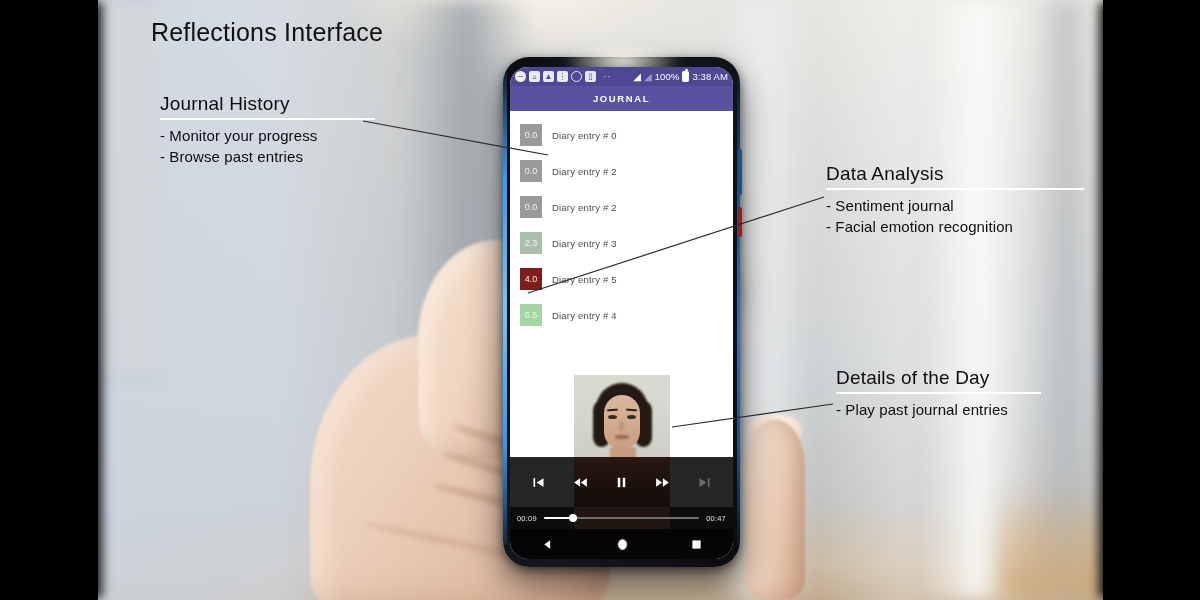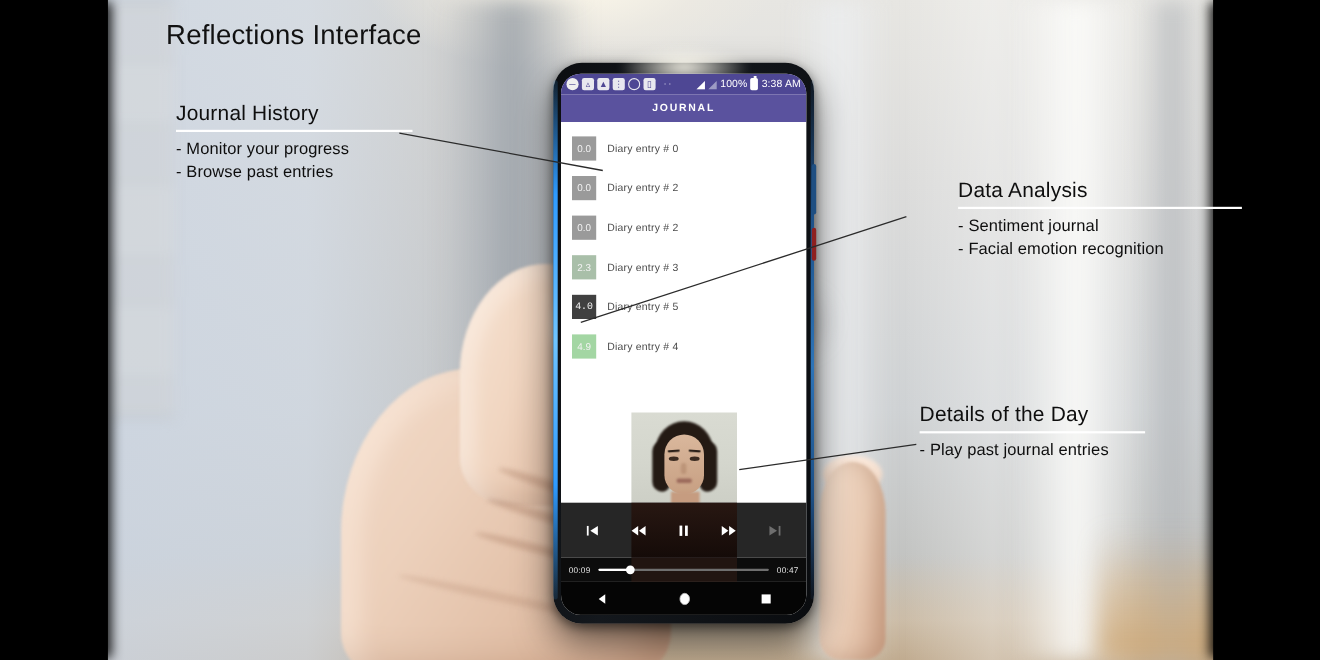--- a/index.html
+++ b/index.html
@@ -180,21 +180,21 @@
   #title { position:absolute; left:151px; top:18px; z-index:50; font-size:25px; color:#111;
            letter-spacing:.2px; font-weight:400; }
 
   .ann { position:absolute; z-index:50; }
   .ann h2 { font-size:19px; font-weight:400; color:#0e0e0e; letter-spacing:.2px; margin-bottom:3px; }
   .ann .rule { height:2px; background:#fff; width:100%; margin-bottom:5px; }
   .ann ul { list-style:none; }
   .ann li { font-size:15px; color:#0e0e0e; line-height:1.43; letter-spacing:.1px; white-space:nowrap; }
 
   #annJournal { left:160px; top:93px; width:215px; }
-  #annData    { left:871px; top:163px; width:258px; }
+  #annData    { left:826px; top:163px; width:258px; }
   #annDetails { left:836px; top:367px; width:205px; }
 
   #leaders { position:absolute; left:0; top:0; width:1200px; height:600px; z-index:49; pointer-events:none; }
 </style>
 </head>
 <body>
 
 <div id="stage">
 
   <div id="photo">
@@ -256,25 +256,25 @@
         </div>
         <div class="entry">
           <span class="score" style="background: rgb(154, 154, 154);">0.0</span>
           <span class="etitle">Diary entry # 2</span>
         </div>
         <div class="entry">
           <span class="score" style="background: rgb(169, 191, 169);">2.3</span>
           <span class="etitle">Diary entry # 3</span>
         </div>
         <div class="entry">
-          <span class="score" style="background: #404040; font-family: Liberation Mono, monospace;">4.0</span>
+          <span class="score" style="background: #7f1d1d;">4.0</span>
           <span class="etitle">Diary entry # 5</span>
         </div>
         <div class="entry">
-          <span class="score" style="background: rgb(163, 214, 163);">4.9</span>
+          <span class="score" style="background: rgb(163, 214, 163);">6.5</span>
           <span class="etitle">Diary entry # 4</span>
         </div>
       </div>
 
       <div id="listfill"></div>
 
       <div id="videowrap">
         <div id="videoframe">
           <div class="fhair" id="hairTop"></div>
           <div class="fhair" id="hairL"></div>

